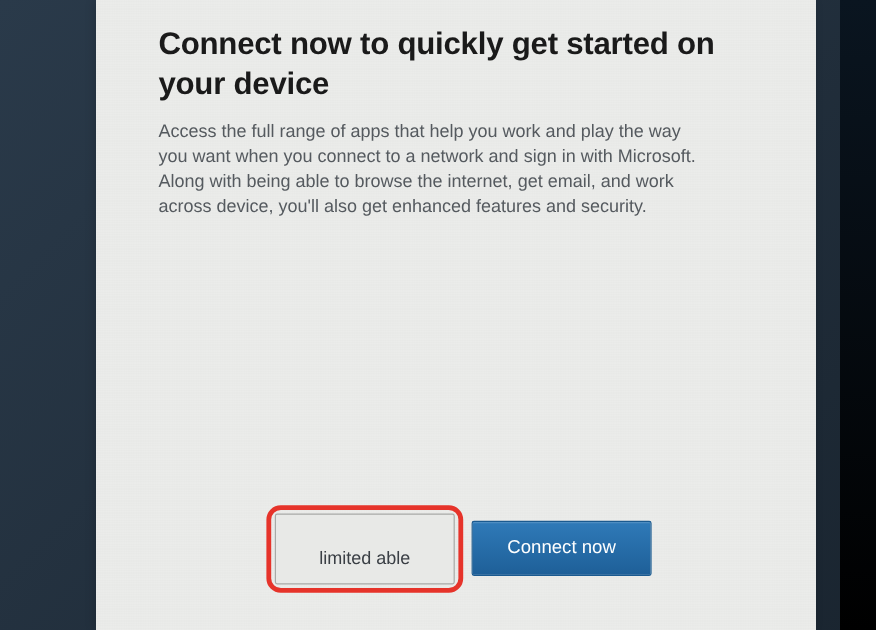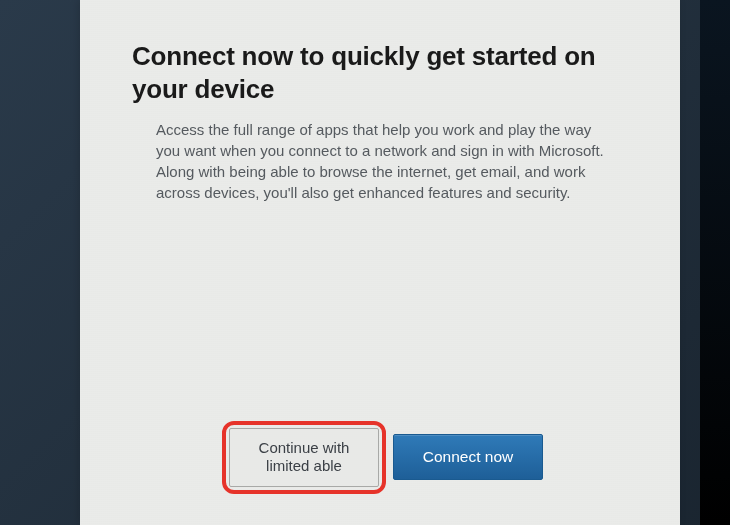--- a/index.html
+++ b/index.html
@@ -19,25 +19,24 @@
     }
     .dialog {
       background: #e8e9e7;
       background-image:
         repeating-linear-gradient(0deg, rgba(255,255,255,0.08) 0px, rgba(255,255,255,0.08) 1px, transparent 1px, transparent 2px),
         repeating-linear-gradient(90deg, rgba(255,255,255,0.05) 0px, rgba(255,255,255,0.05) 1px, transparent 1px, transparent 2px);
       margin-left: 80px;
       margin-right: 30px;
       width: 600px;
       height: 525px;
-      padding: 40px 40px 20px 52px;
+      padding: 20px 40px 20px 52px;
       display: flex;
       flex-direction: column;
       box-shadow: -2px 0 8px rgba(0,0,0,0.15);
-      align-items: center;
     }
     .heading {
       font-size: 26px;
       font-weight: 600;
       color: #1a1a1a;
       line-height: 1.25;
       margin-bottom: 14px;
       letter-spacing: -0.2px;
     }
     .description {
@@ -98,24 +97,24 @@
       width: 30px;
       height: 100%;
       background: linear-gradient(180deg, #0a1520 0%, #000000 100%);
     }
   </style>
 </head>
 <body>
 
 <div class="dialog">
   <h1 class="heading">Connect now to quickly get started on your device</h1>
-  <p class="description">Access the full range of apps that help you work and play the way you want when you connect to a network and sign in with Microsoft. Along with being able to browse the internet, get email, and work across devices, you'll also get enhanced features and security.</p>
+  <p class="description">Access the full range of apps that help you work and play the way you want when you connect to a network and sign in with Microsoft. Along with being able to browse the internet, get email, and work across device, you'll also get enhanced features and security.</p>
   <div class="spacer"></div>
   <div class="button-row">
     <button class="btn-secondary">
-      <span>Continue with</span><br>
+      <br>
       <span>limited able</span>
     </button>
     <button class="btn-primary">Connect now</button>
   </div>
 </div>
 
 <div class="right-edge"></div>
 
 </body></html>

